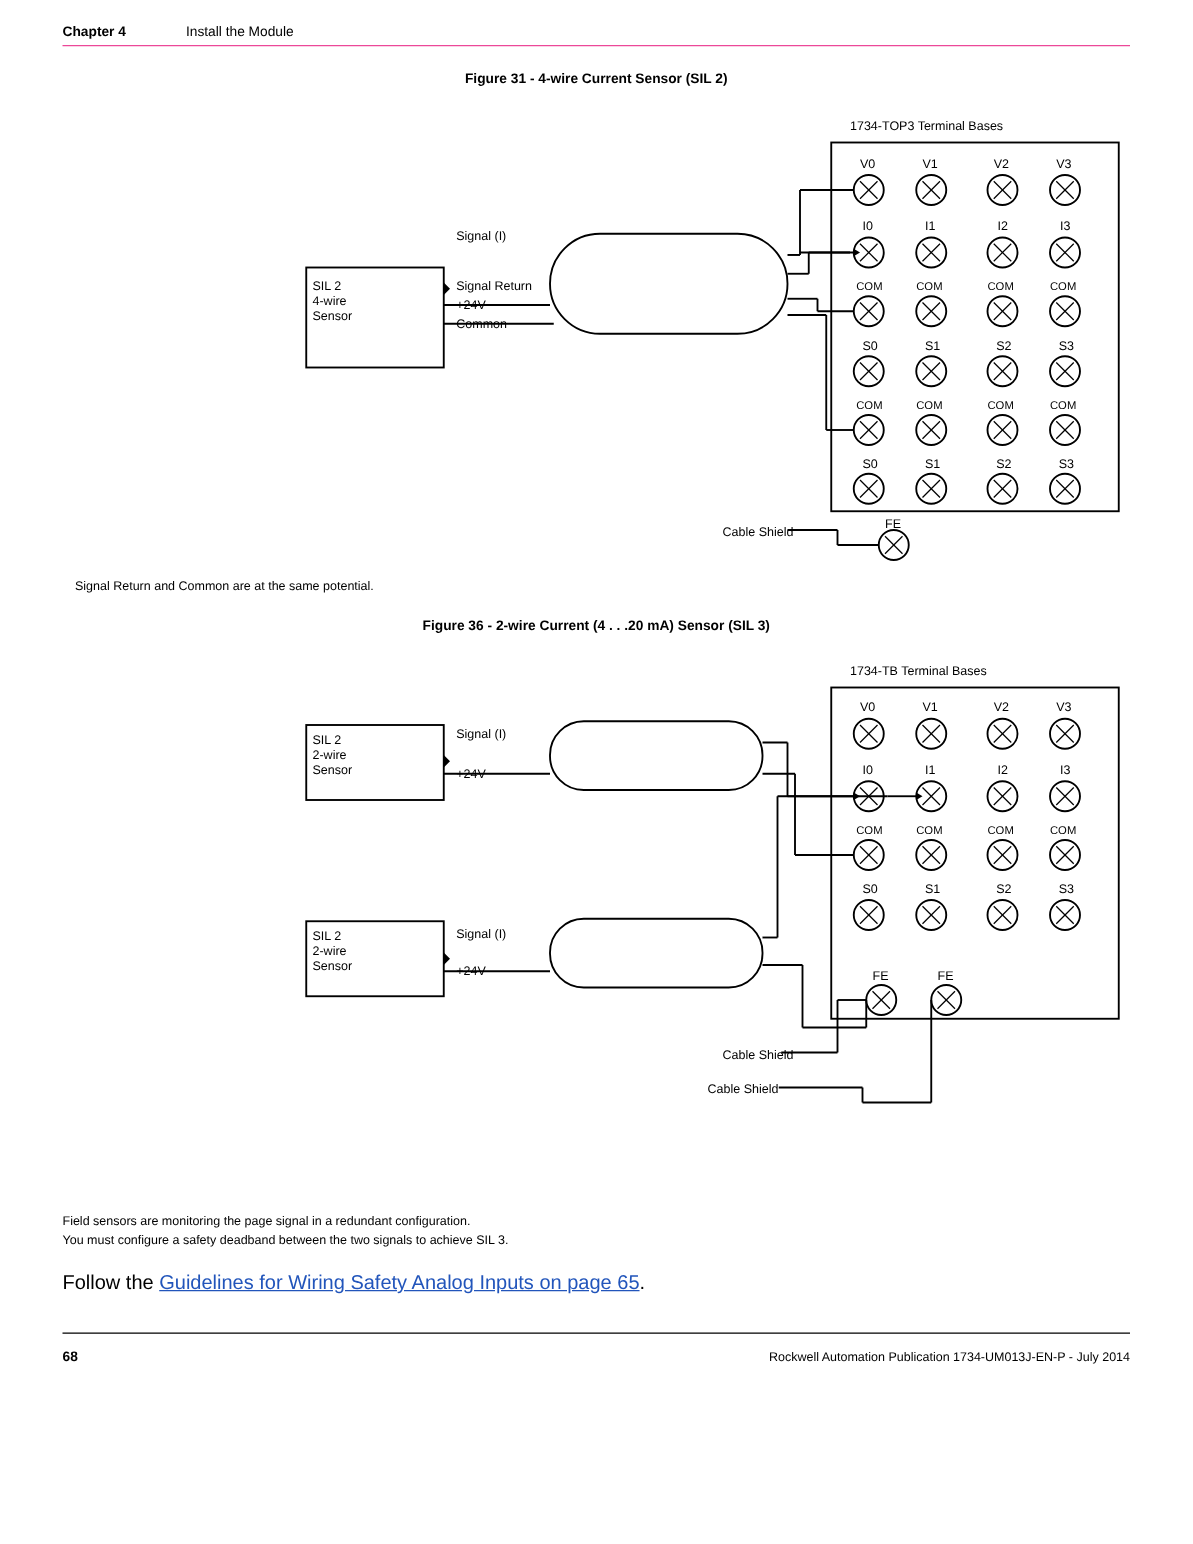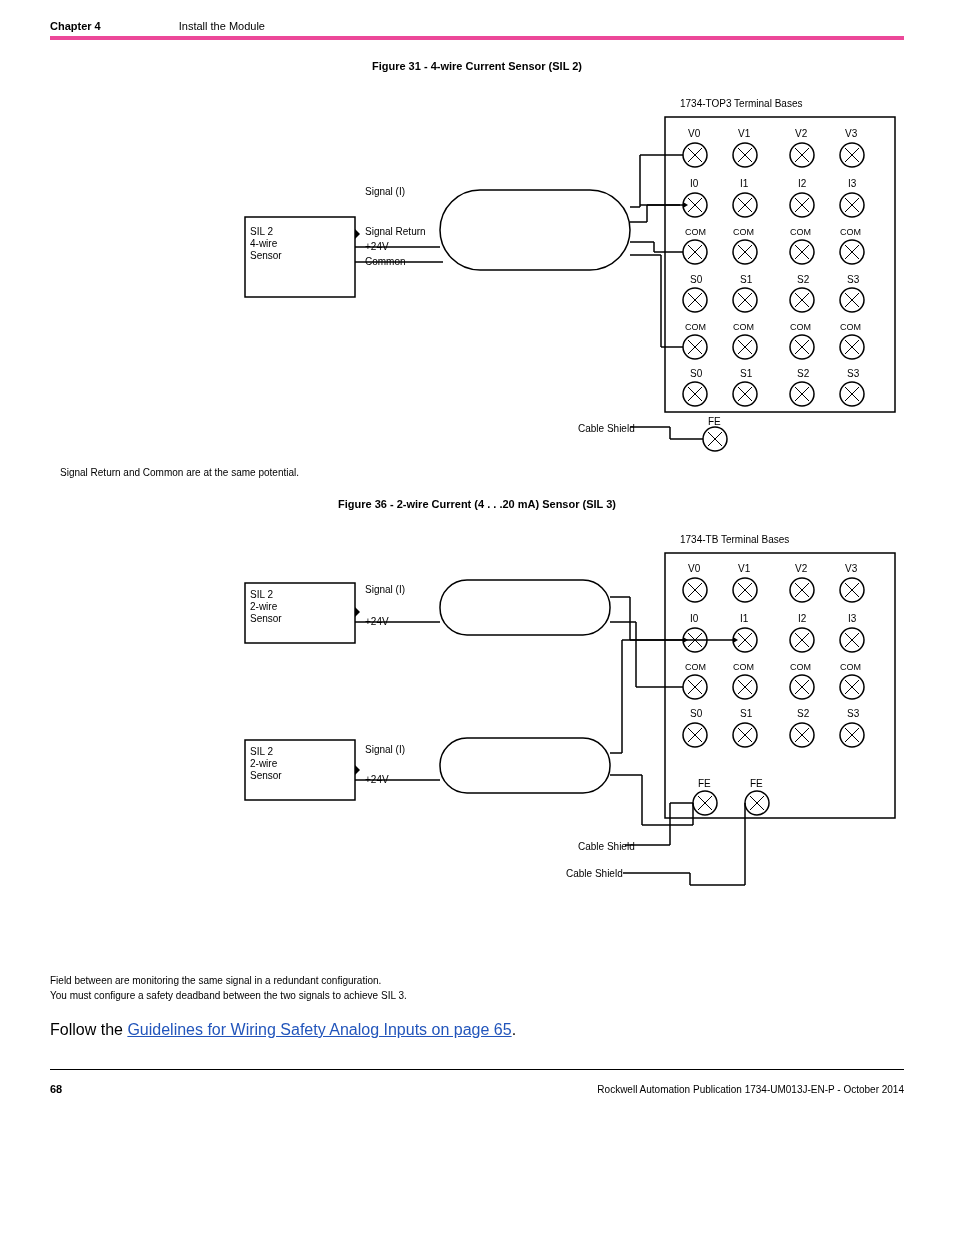--- a/index.html
+++ b/index.html
@@ -9,25 +9,24 @@
       background: #fff;
       width: 954px;
       min-height: 1235px;
       color: #000;
     }
     .page {
       padding: 20px 50px 30px 50px;
       position: relative;
     }
     .header-line {
-      border-bottom: 4px solid #ec4899;
+      border-bottom: 1px solid #ec4899;
       display: flex;
       padding-bottom: 4px;
       margin-bottom: 20px;
-      gap: 30px;
     }
     .chapter-label {
       font-weight: bold;
       font-size: 11px;
     }
     .chapter-title {
       font-size: 11px;
       margin-left: 20px;
       padding-left: 28px;
     }
@@ -412,24 +411,24 @@
       <line x1="620" y1="320" x2="620" y2="278" stroke="#000" stroke-width="1.5"></line>
       <line x1="620" y1="278" x2="643" y2="278" stroke="#000" stroke-width="1.5"></line>
 
       <line x1="573" y1="348" x2="640" y2="348" stroke="#000" stroke-width="1.5"></line>
       <line x1="640" y1="348" x2="640" y2="360" stroke="#000" stroke-width="1.5"></line>
       <line x1="640" y1="360" x2="695" y2="360" stroke="#000" stroke-width="1.5"></line>
       <line x1="695" y1="360" x2="695" y2="278" stroke="#000" stroke-width="1.5"></line>
     </svg>
   </div>
 
-  <div class="note-text">Field between are monitoring the same signal in a redundant configuration.</div>
+  <div class="note-text">Field sensors are monitoring the page signal in a redundant configuration.</div>
   <div class="note-text">You must configure a safety deadband between the two signals to achieve SIL 3.</div>
 
   <div class="follow-text">
     <span>Follow the </span><a href="#">Guidelines for Wiring Safety Analog Inputs on page 65</a><span>.</span>
   </div>
 
   <div class="footer">
     <span class="footer-page">68</span>
-    <span class="footer-pub">Rockwell Automation Publication 1734-UM013J-EN-P - October 2014</span>
+    <span class="footer-pub">Rockwell Automation Publication 1734-UM013J-EN-P - July 2014</span>
   </div>
 </div>
 
 </body></html>

